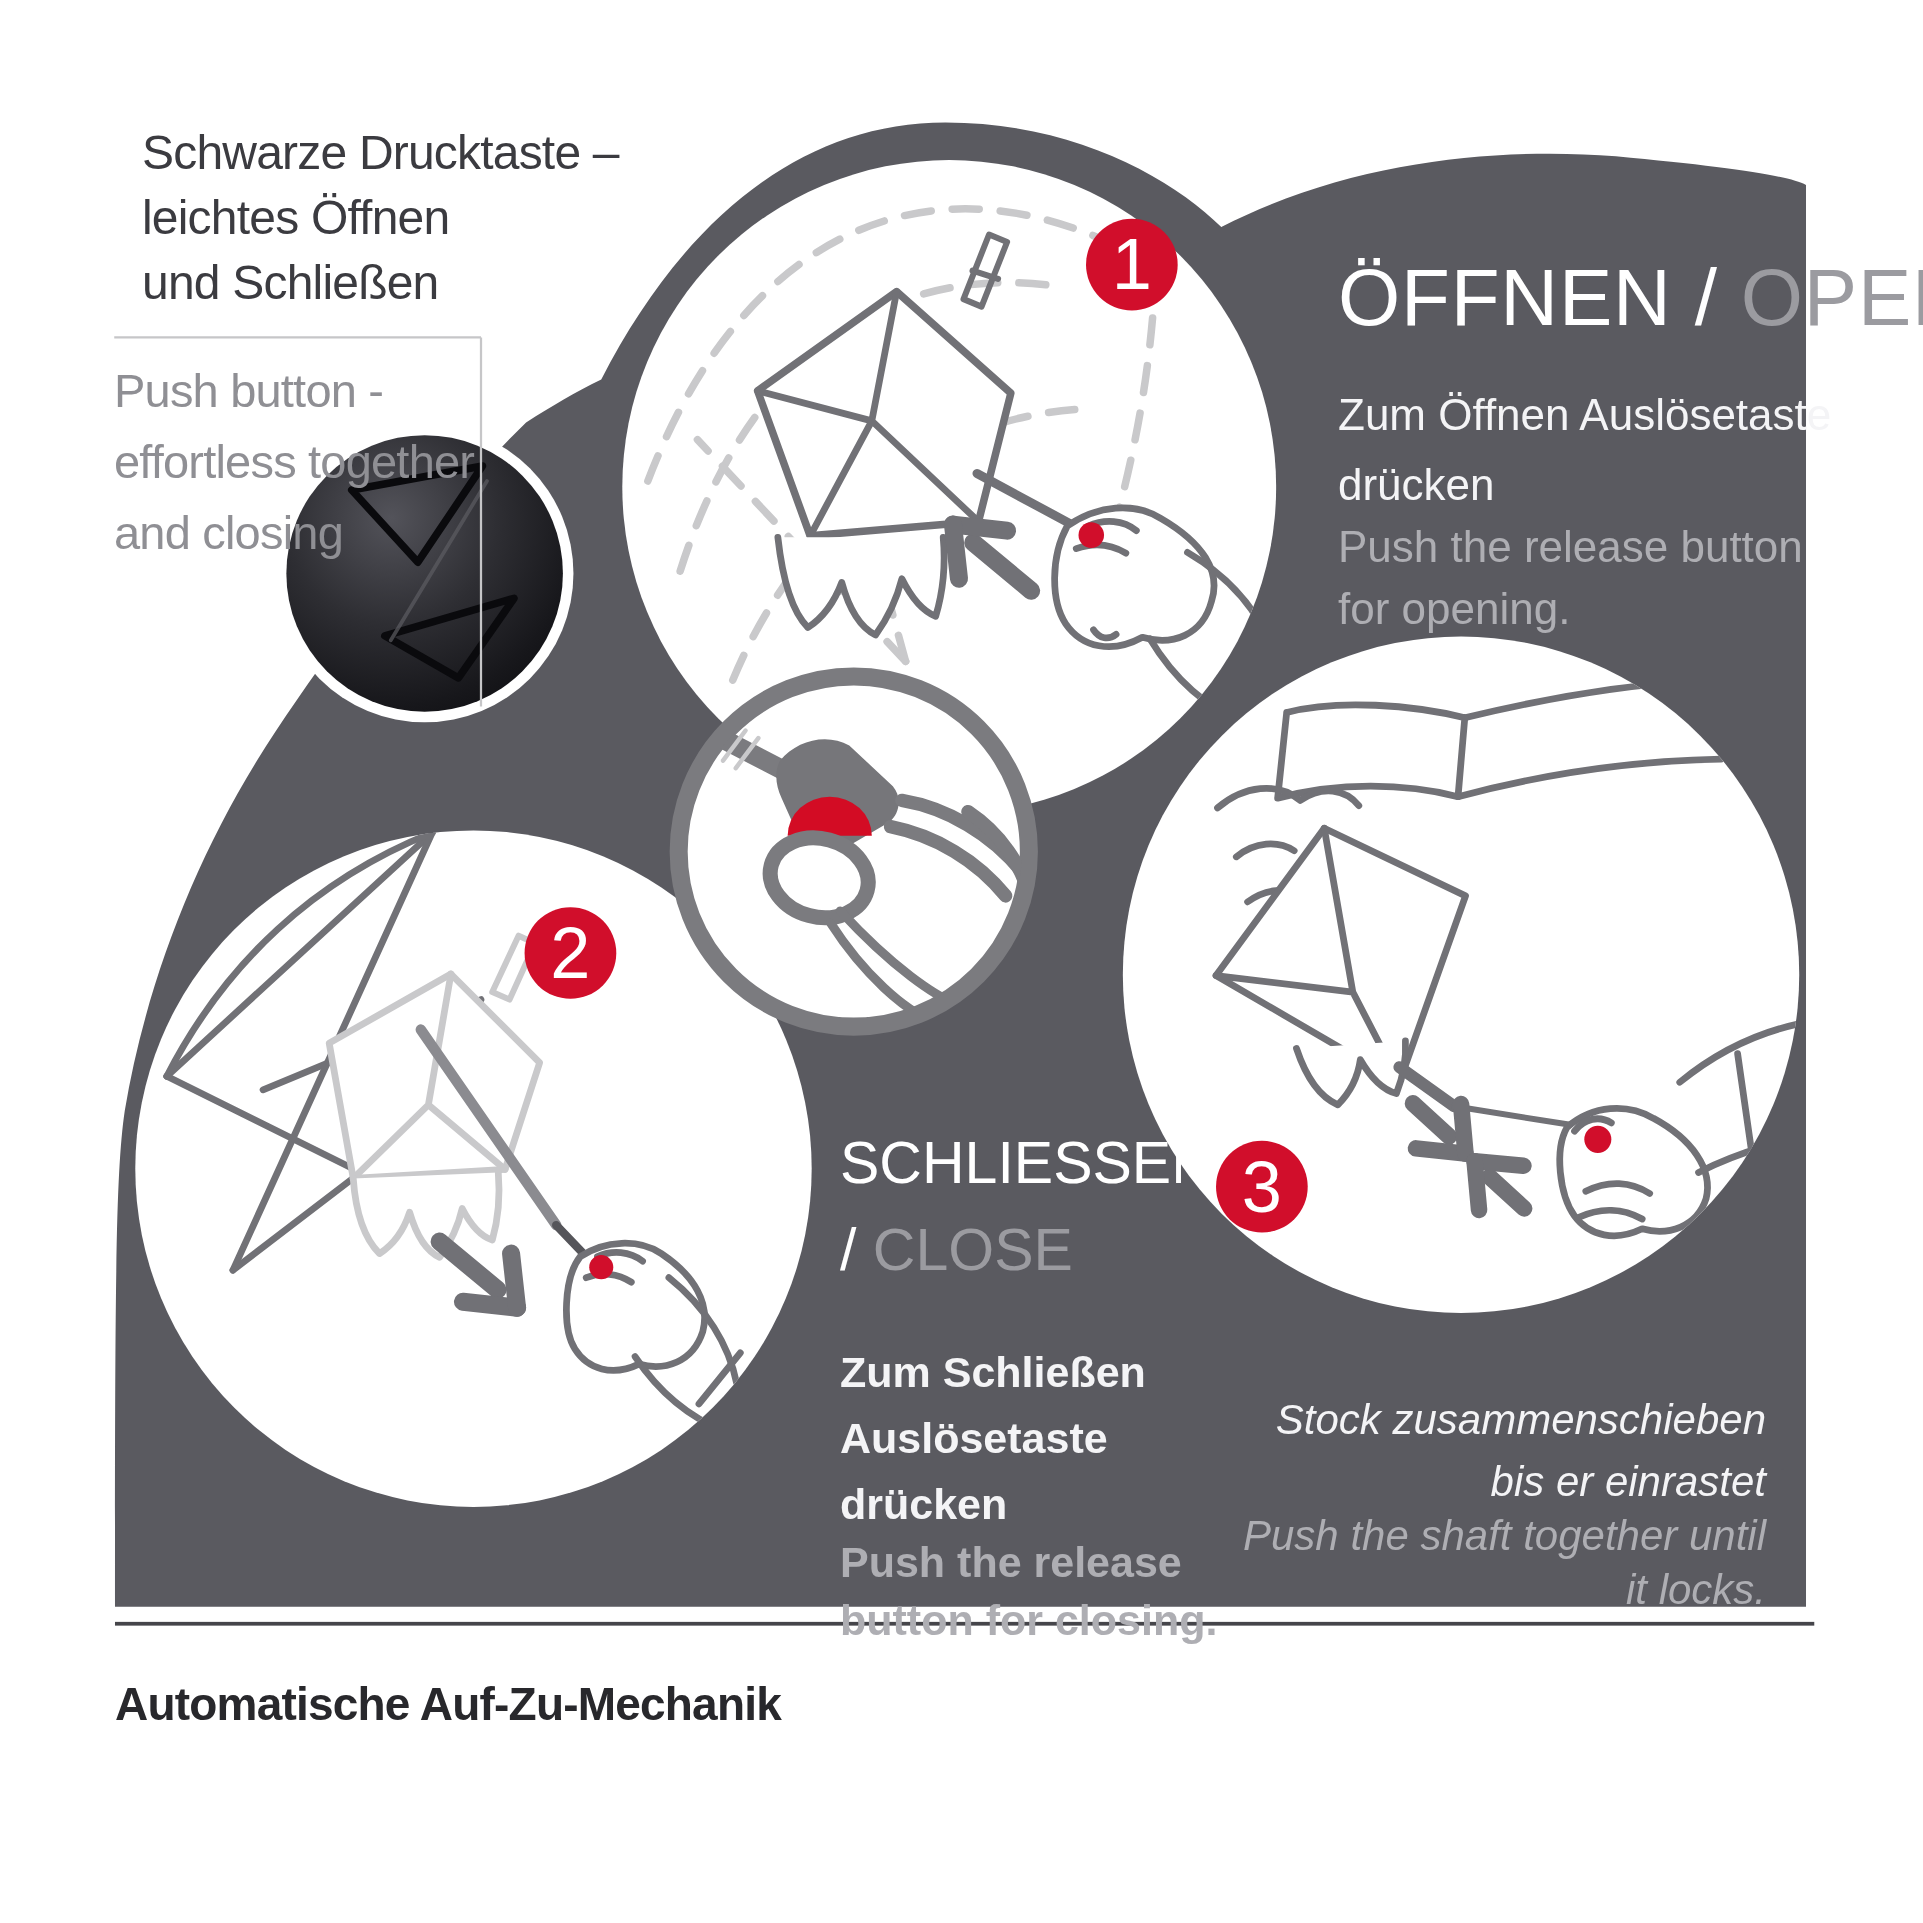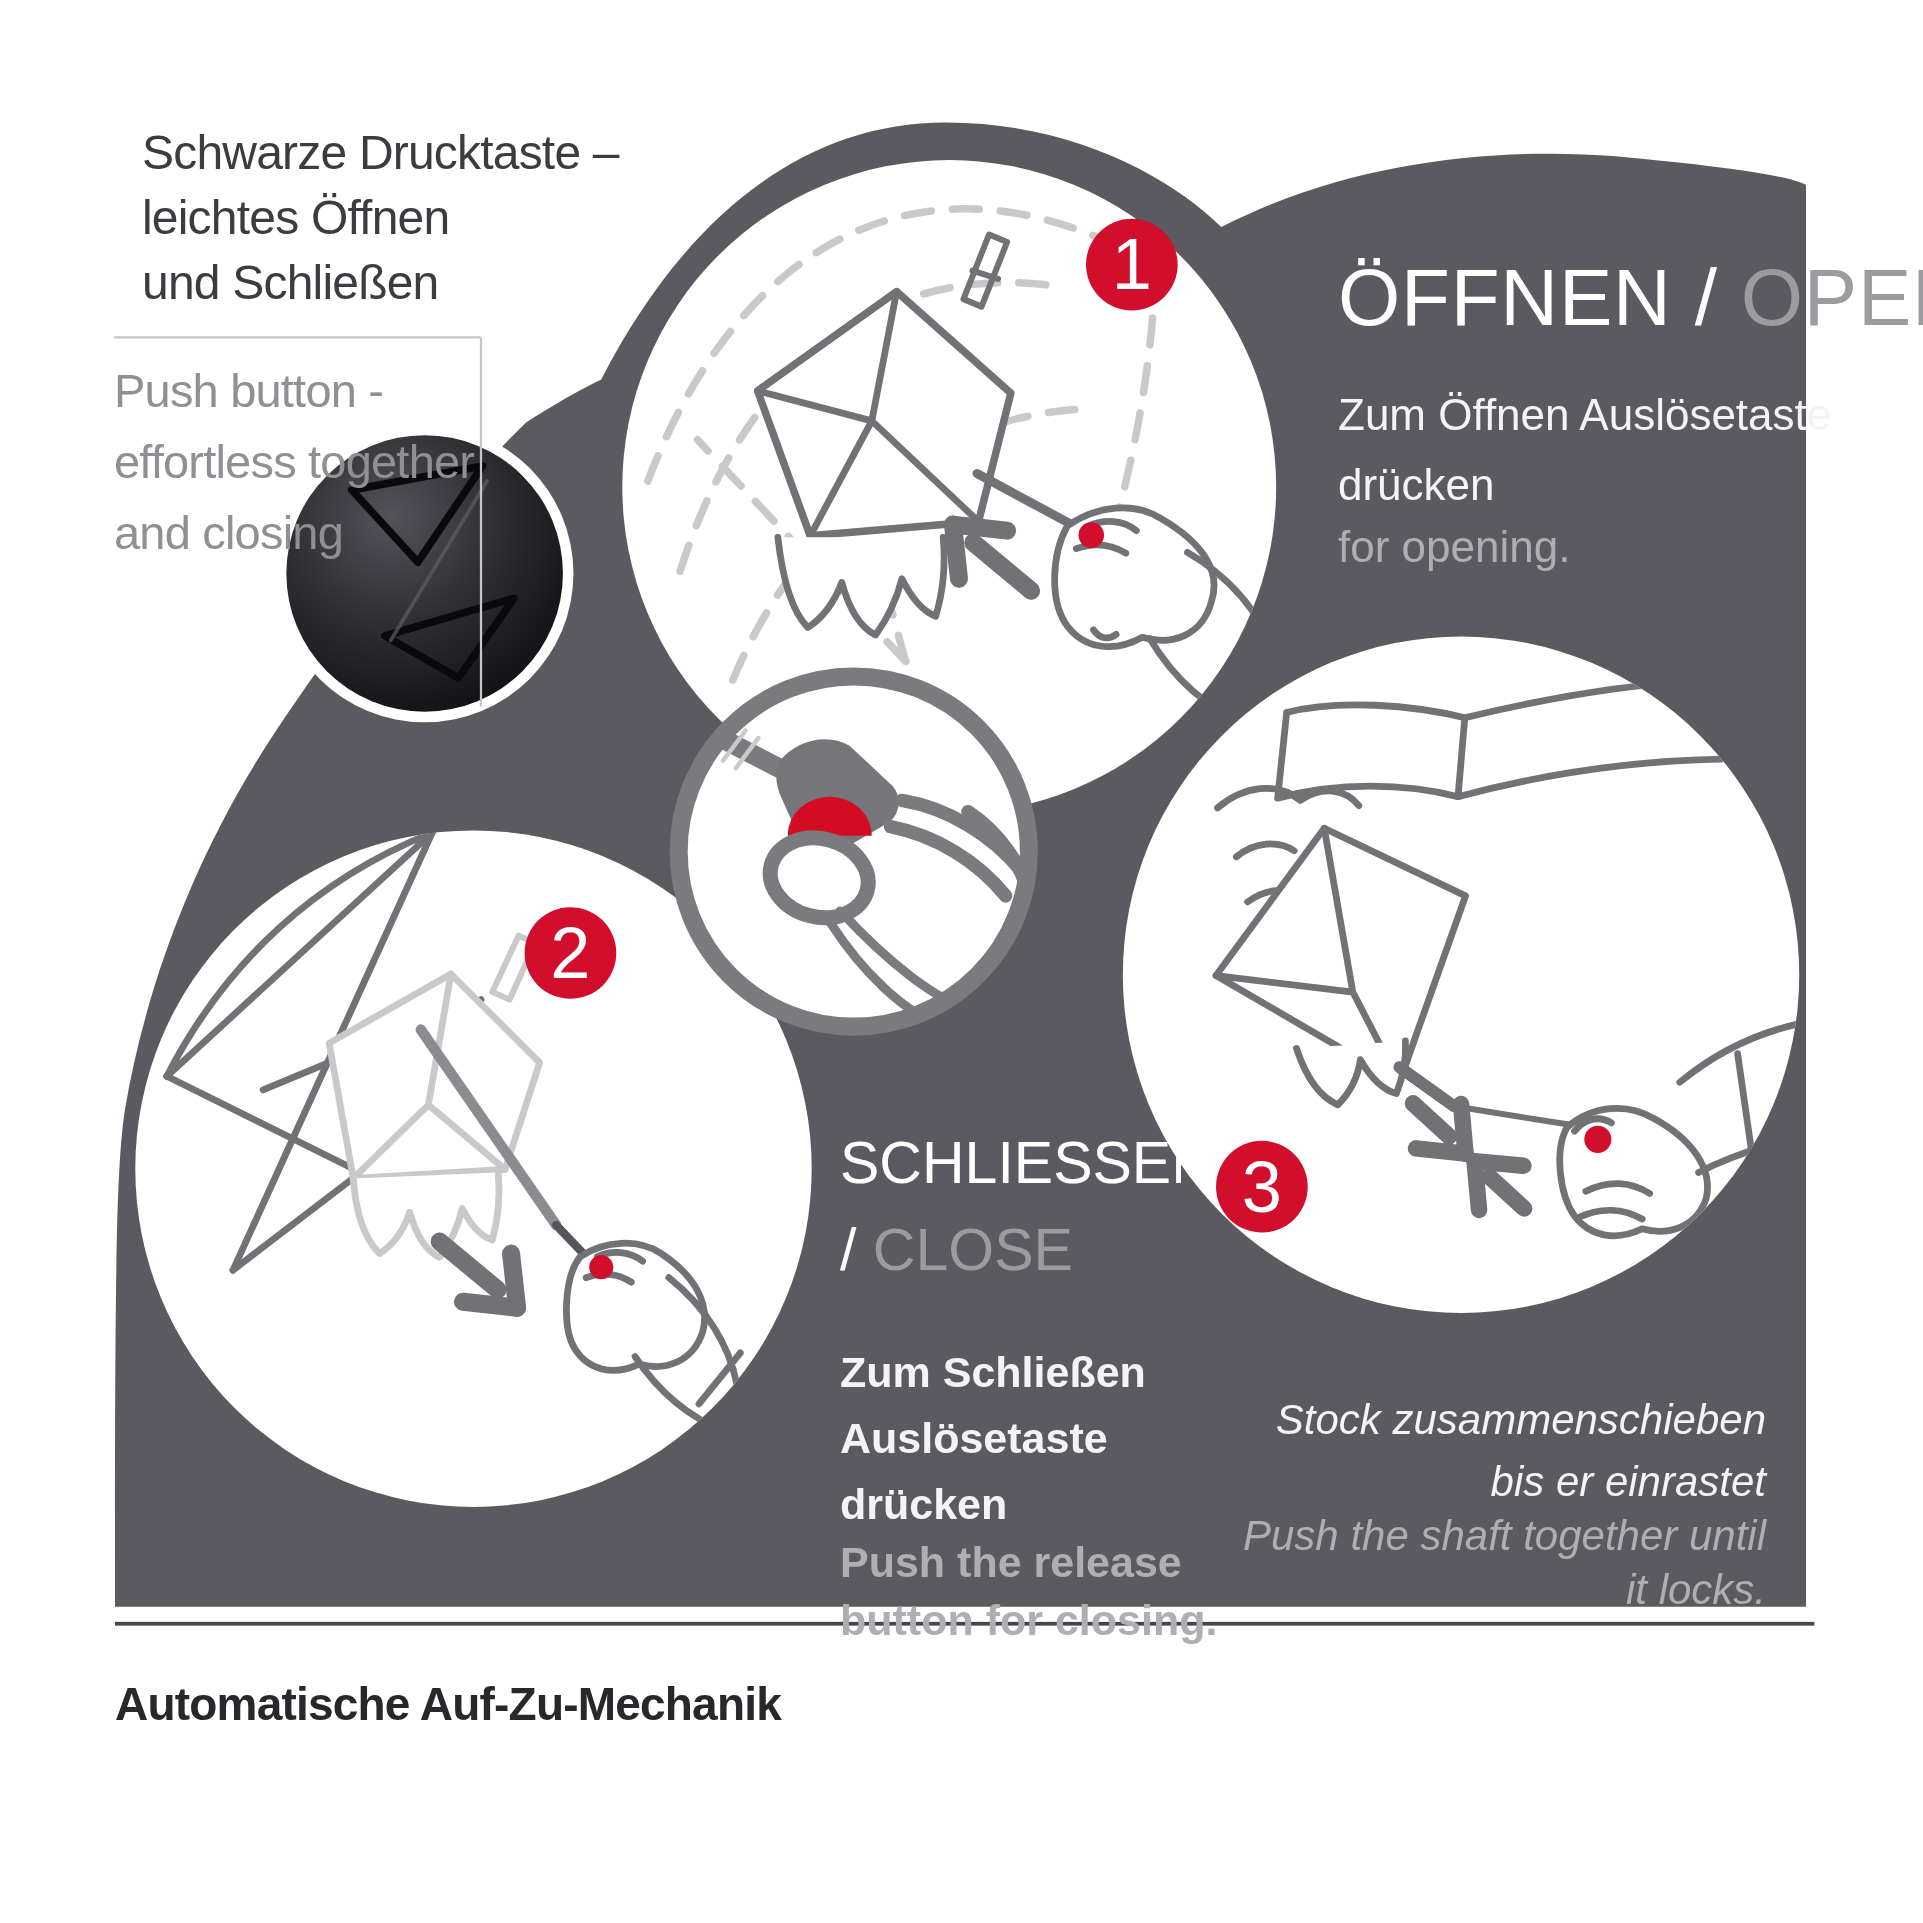--- a/index.html
+++ b/index.html
@@ -238,20 +238,21 @@
     <div>and closing</div>
   </div>
 
   <div class="txt open-heading">
     <span>ÖFFNEN /</span>
     <span class="en">OPEN</span>
   </div>
   <div class="txt open-body">
     <div class="de-line">Zum Öffnen Auslösetaste</div>
     <div class="de-line">drücken</div>
+    <div class="en-line">Push the release button</div>
     <div class="en-line">for opening.</div>
   </div>
 
   <div class="txt close-heading">
     <div>SCHLIESSEN</div>
     <div>
       <span>/</span>
       <span class="en">CLOSE</span>
     </div>
   </div>

